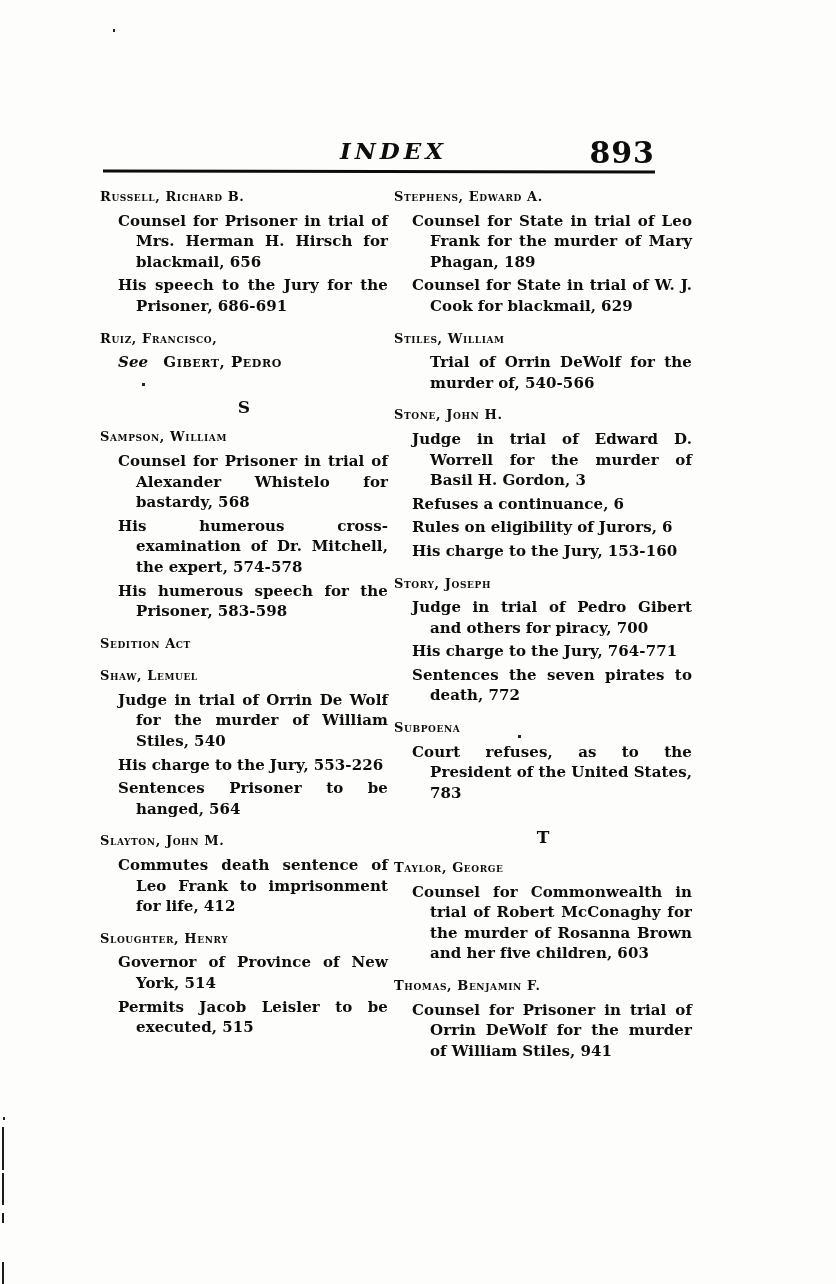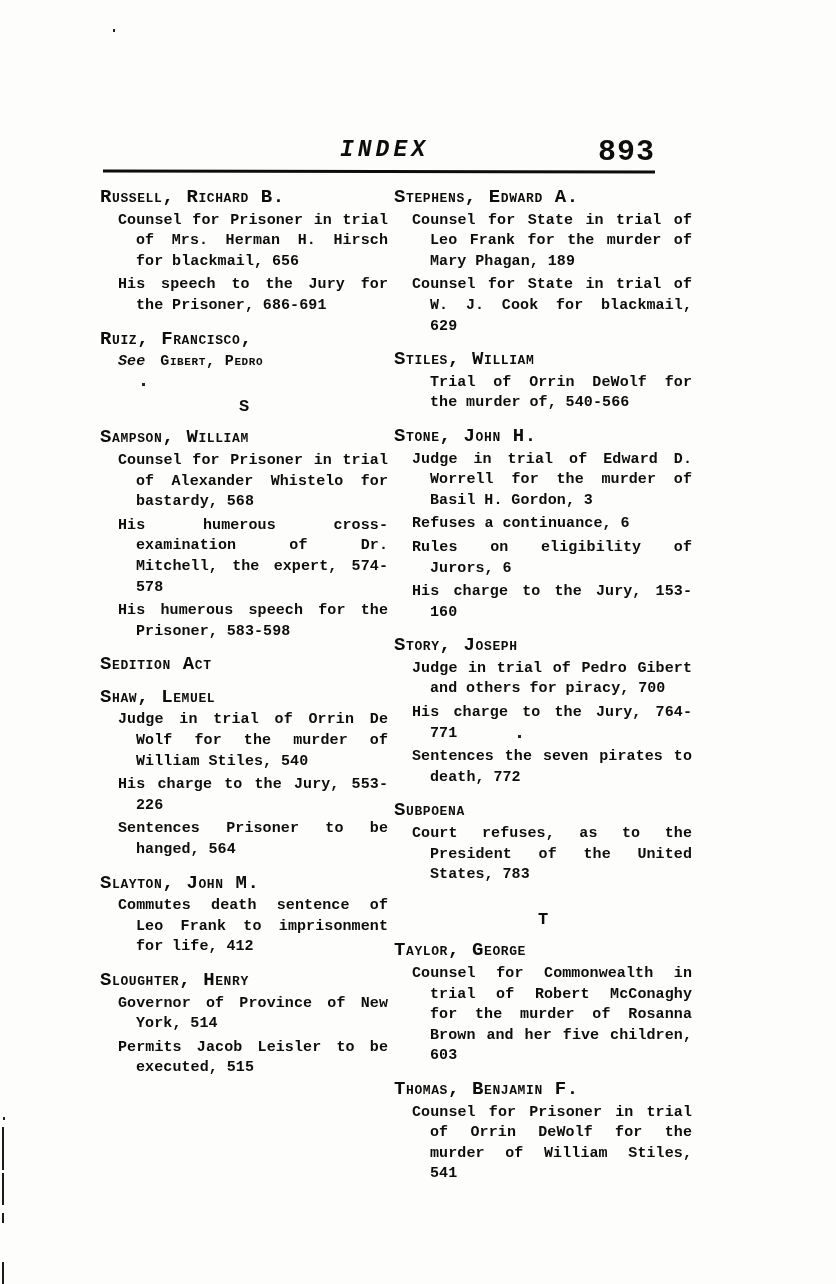--- a/index.html
+++ b/index.html
@@ -2,21 +2,21 @@
 <html lang="en"><head>
 <meta charset="utf-8">
 <style>
   html,body{margin:0;padding:0;}
   body{
     width:836px;height:1284px;position:relative;overflow:hidden;
     background:#fdfdfc;color:#0d0d0d;
     font-family:"DejaVu Serif","Liberation Serif",serif;
     -webkit-font-smoothing:antialiased;
   }
-  .page{position:absolute;inset:0;font-family:Liberation Mono, monospace;}
+  .page{position:absolute;inset:0;}
   
   .running-title{
     position:absolute;top:137px;left:340px;
     font-size:23px;font-weight:700;font-style:italic;letter-spacing:4px;
   }
   .page-number{
     position:absolute;top:135px;right:181px;
     font-size:30px;font-weight:700;letter-spacing:1px;text-align:right;
   }
   .header-rule{
@@ -26,21 +26,21 @@
   
   .columns{
     position:absolute;top:187px;left:100px;width:592px;
     display:flex;gap:6px;
   }
   .col{width:288px;flex:0 0 288px;}
   .col.right{width:298px;flex:0 0 298px;}
   .entry{margin:0 0 11px 0;}
   .entry + .entry{margin-top:12px;}
   .term{
-    margin:0;font-size:19px;font-weight:700;line-height:20.6px;
+    margin:0;font-size:13px;font-weight:700;line-height:20.6px;
     font-variant:small-caps;letter-spacing:0.6px;
   }
   .item{
     margin:3px 0 0 0;font-size:15px;font-weight:700;line-height:20.6px;
     text-align:justify;text-align-last:left;
     padding-left:36px;text-indent:-18px;
     letter-spacing:0.1px;word-spacing:-0.3px;
     hyphens:auto;-webkit-hyphens:auto;
   }
   .item.deep{padding-left:36px;text-indent:0;}
@@ -149,21 +149,21 @@
 
       <div class="letter">T</div>
 
       <article class="entry">
         <h3 class="term">Taylor, George</h3>
         <p class="item">Counsel for Commonwealth in trial of Robert McConaghy for the murder of Rosanna Brown and her five children, 603</p>
       </article>
 
       <article class="entry">
         <h3 class="term">Thomas, Benjamin F.</h3>
-        <p class="item">Counsel for Prisoner in trial of Orrin DeWolf for the murder of William Stiles, 541</p>
+        <p class="item">Counsel for Prisoner in trial of Orrin DeWolf for the murder of William Stiles, 941</p>
       </article>
 
     </section>
   </main>
 
   <div class="speck" style="left:113px;top:29px;width:2px;height:3px;"></div>
   <div class="speck" style="left:142px;top:383px;width:3px;height:3px;"></div>
   <div class="speck" style="left:518px;top:735px;width:3px;height:3px;"></div>
   <div class="speck" style="left:3px;top:1117px;width:2px;height:3px;"></div>
   <div class="edge-line" style="top:1127px;height:43px;"></div>

